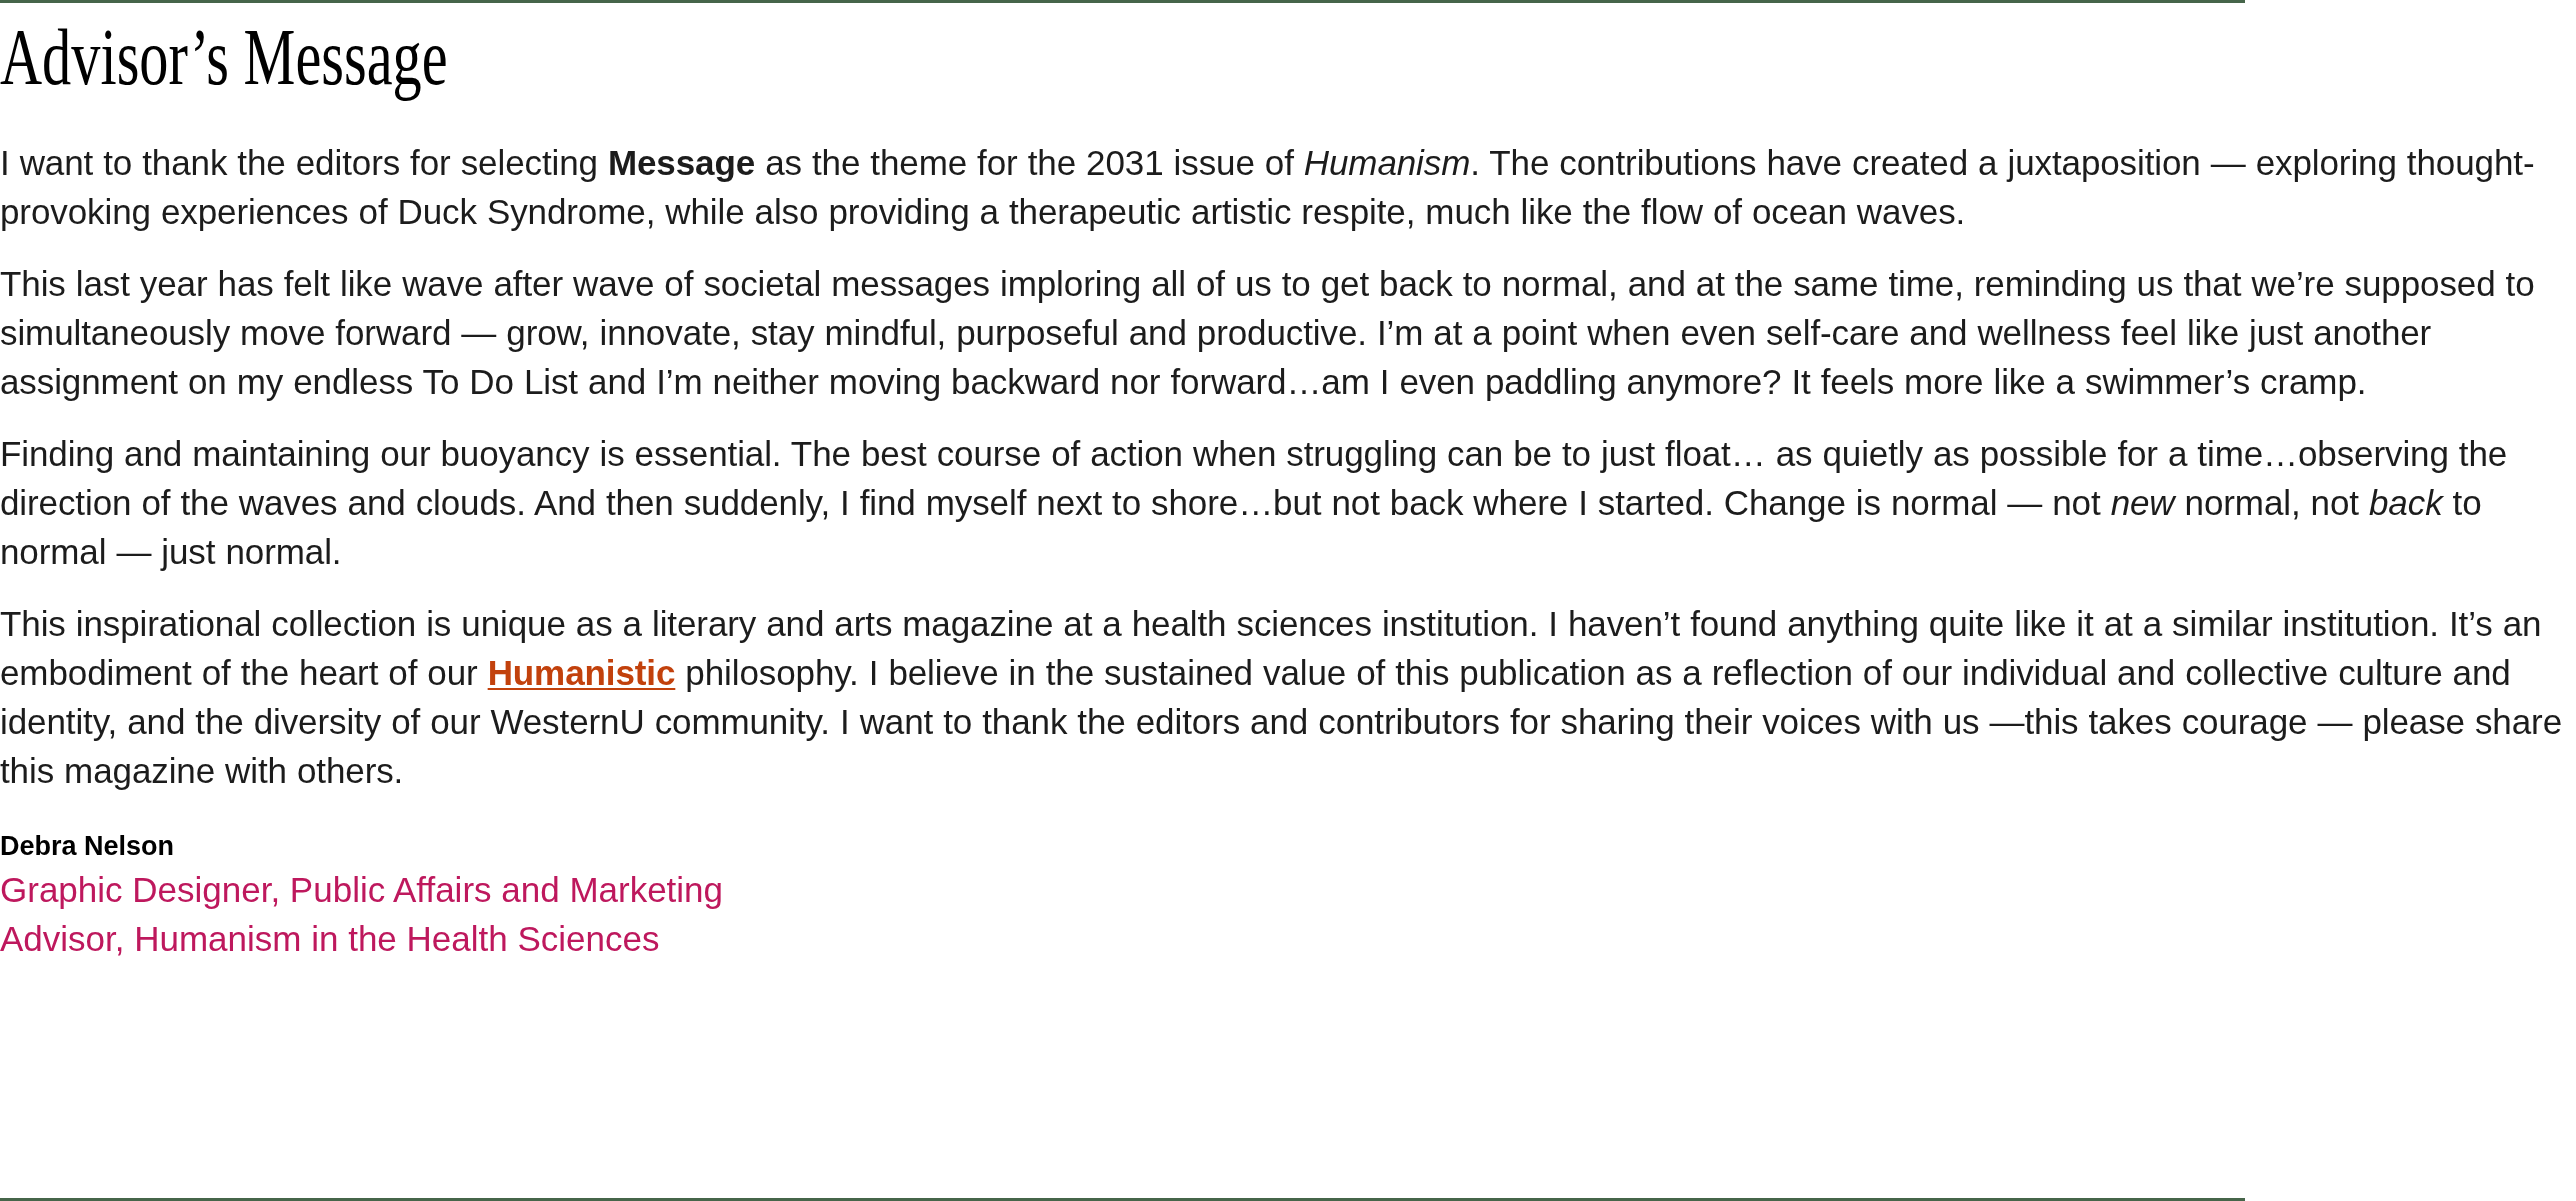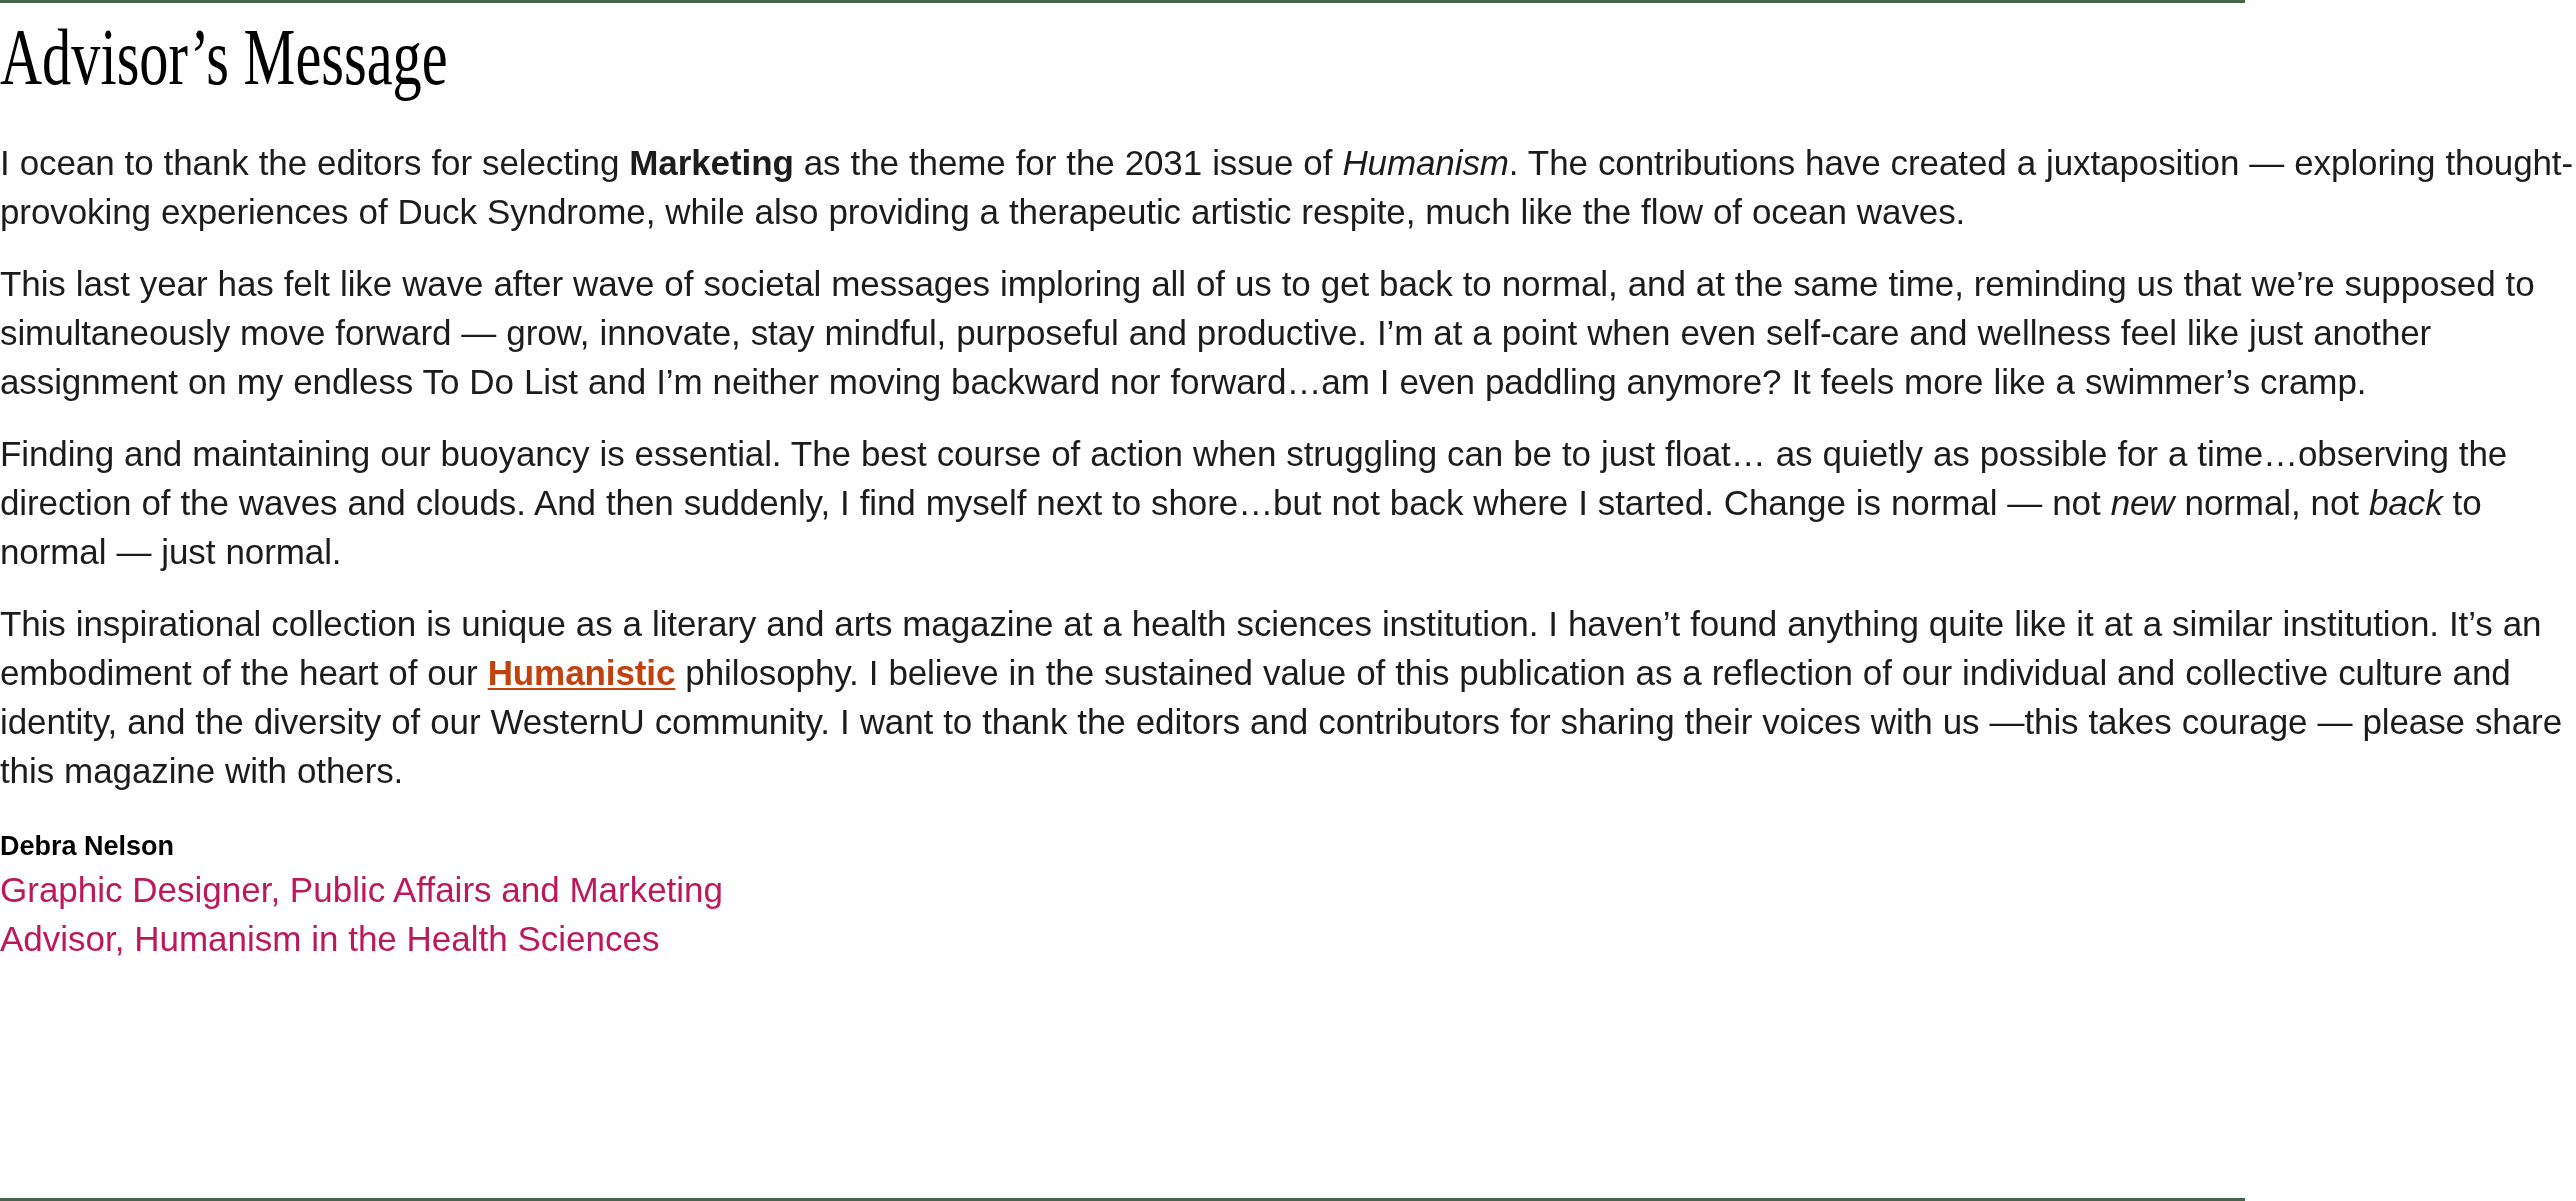--- a/index.html
+++ b/index.html
@@ -105,21 +105,21 @@
 </head>
 <body>
 
 <div class="page">
   <div class="content">
 
     <h1 class="page-title">Advisor’s Message</h1>
 
     <div class="body-block">
 
-      <p class="para"><span>I ocean to thank the editors for selecting </span><b>Marketing</b><span> as the theme for the 2031 issue of </span><i>Humanism</i><span>. The contributions have created a juxtaposition — exploring thought-provoking experiences of Duck Syndrome, while also providing a therapeutic artistic respite, much like the flow of ocean waves.</span></p>
+      <p class="para"><span>I want to thank the editors for selecting </span><b>Message</b><span> as the theme for the 2031 issue of </span><i>Humanism</i><span>. The contributions have created a juxtaposition — exploring thought-provoking experiences of Duck Syndrome, while also providing a therapeutic artistic respite, much like the flow of ocean waves.</span></p>
 
       <p class="para"><span>This last year has felt like wave after wave of societal messages imploring all of us to get back to normal, and at the same time, reminding us that we’re supposed to simultaneously move forward — grow, innovate, stay mindful, purposeful and productive. I’m at a point when even self-care and wellness feel like just another assignment on my endless To Do List and I’m neither moving backward nor forward…am I even paddling anymore? It feels more like a swimmer’s cramp.</span></p>
 
       <p class="para"><span>Finding and maintaining our buoyancy is essential. The best course of action when struggling can be to just float… as quietly as possible for a time…observing the direction of the waves and clouds. And then suddenly, I find myself next to shore…but not back where I started. Change is normal — not </span><i>new</i><span> normal, not </span><i>back</i><span> to normal — just normal.</span></p>
 
       <p class="para"><span>This inspirational collection is unique as a literary and arts magazine at a health sciences institution. I haven’t found anything quite like it at a similar institution. It’s an embodiment of the heart of our </span><a class="link" href="#">Humanistic</a><span> philosophy. I believe in the sustained value of this publication as a reflection of our individual and collective culture and identity, and the diversity of our WesternU community. I want to thank the editors and contributors for sharing their voices with us —this takes courage — please share this magazine with others.</span></p>
 
     </div>
 
     <div class="signature">

